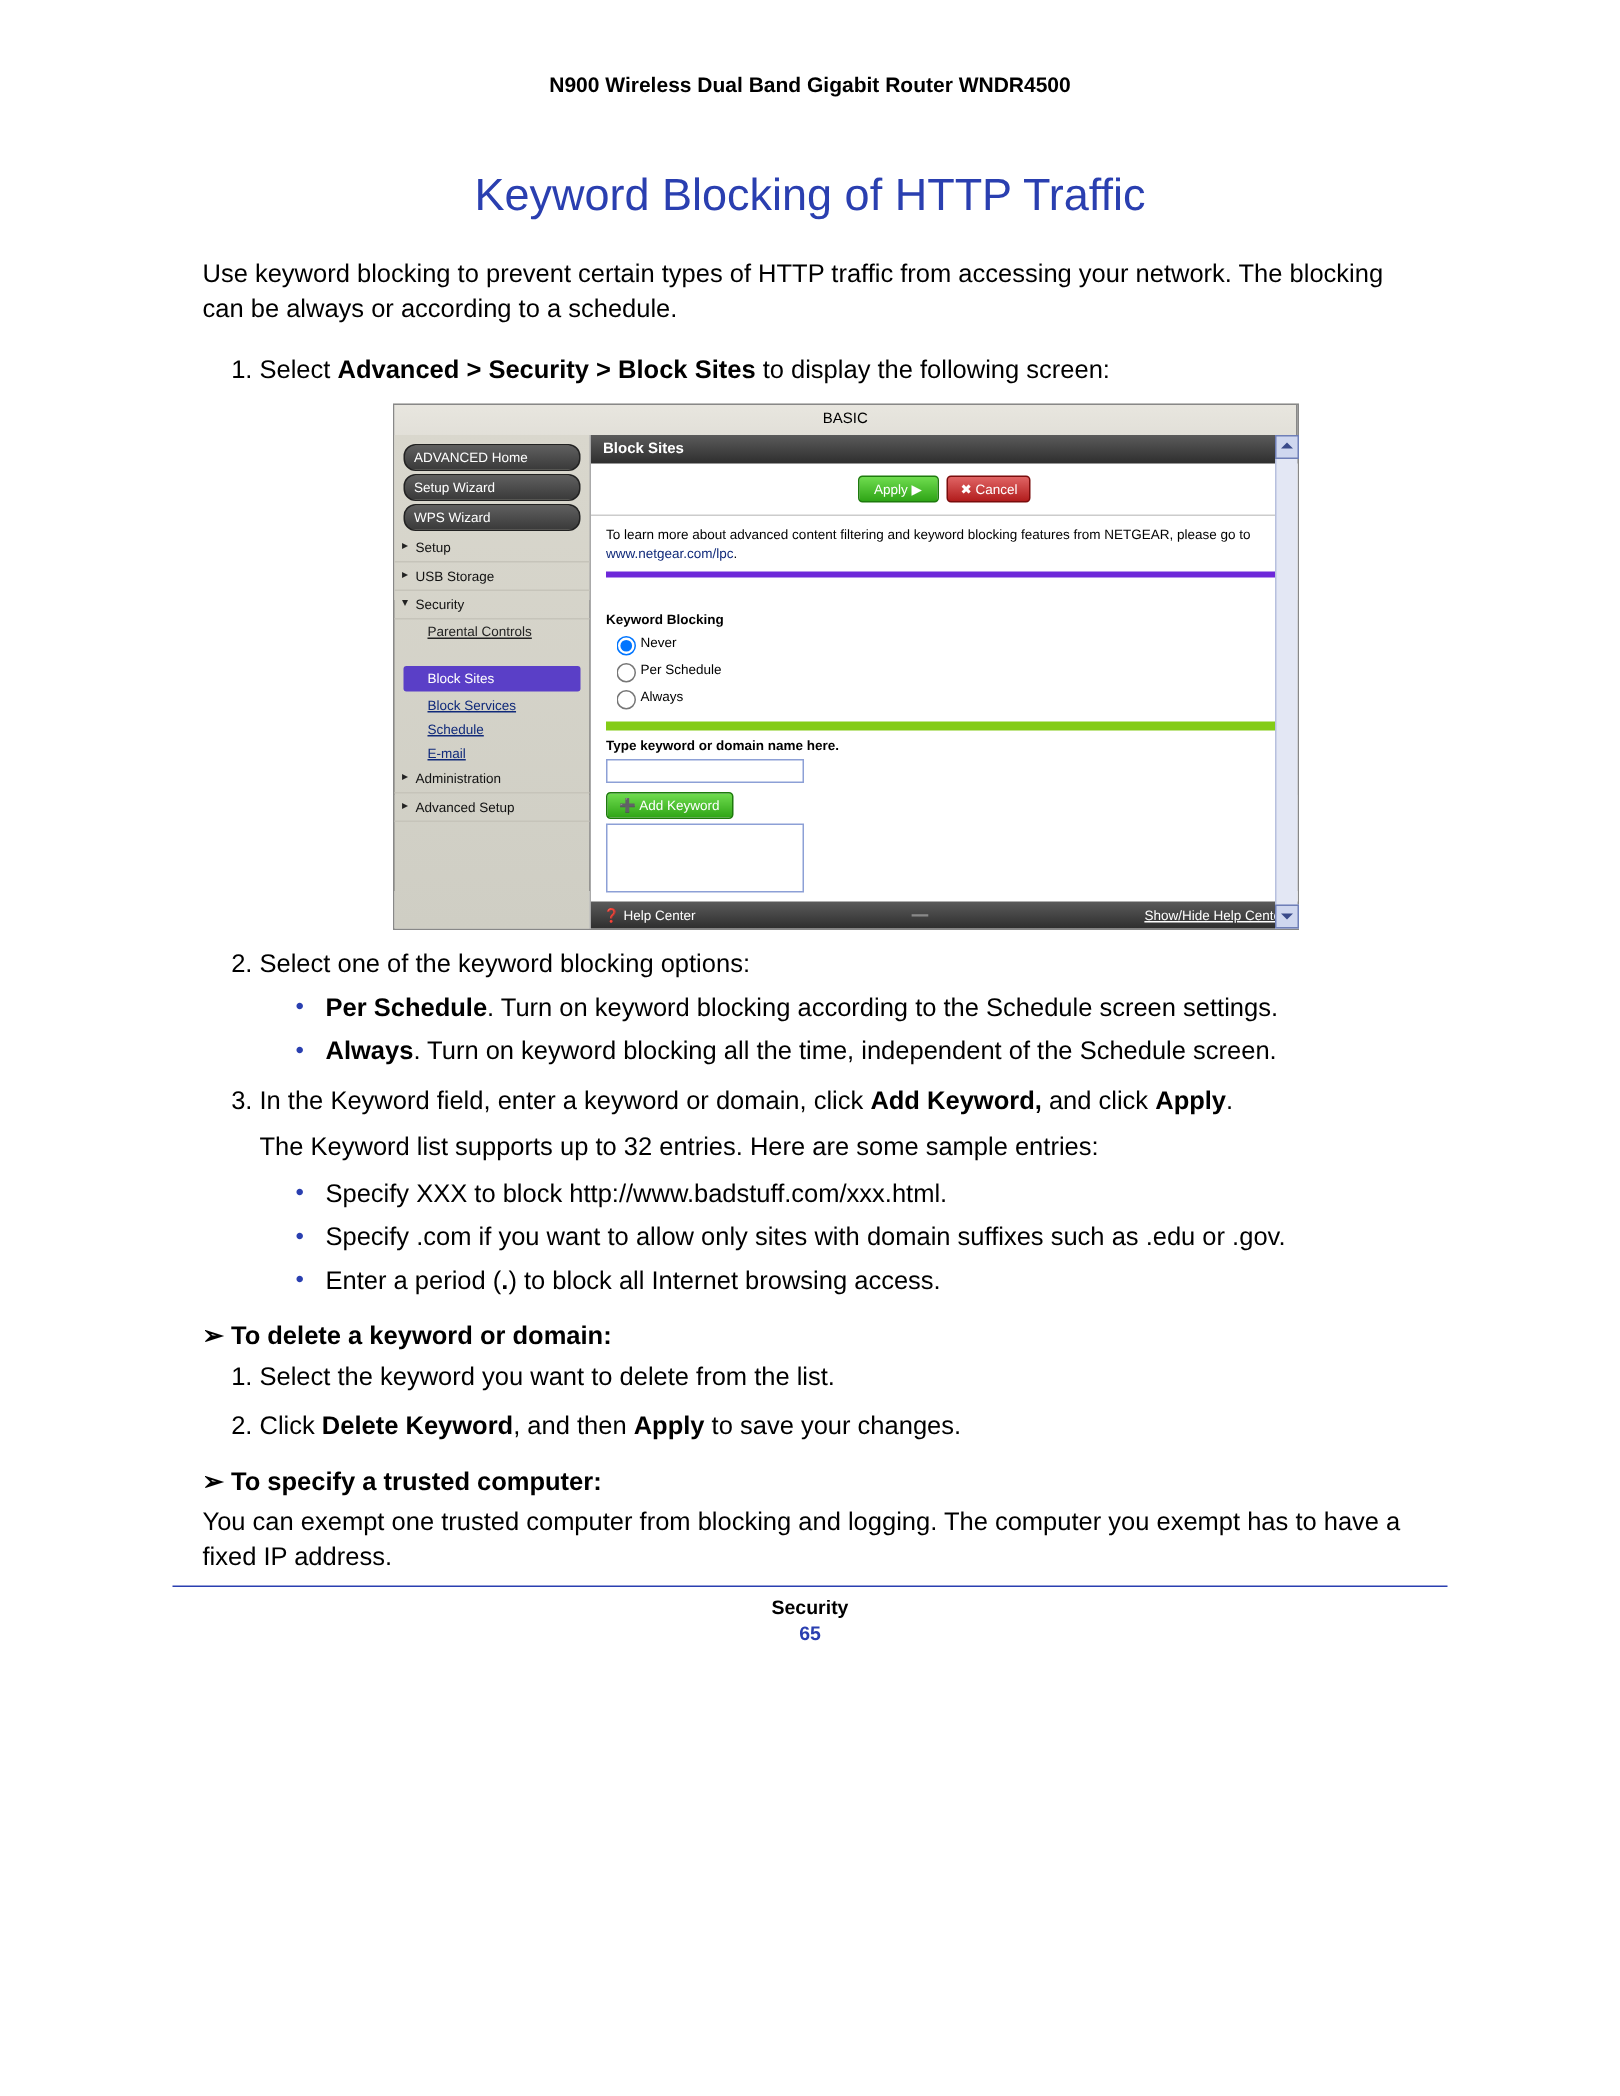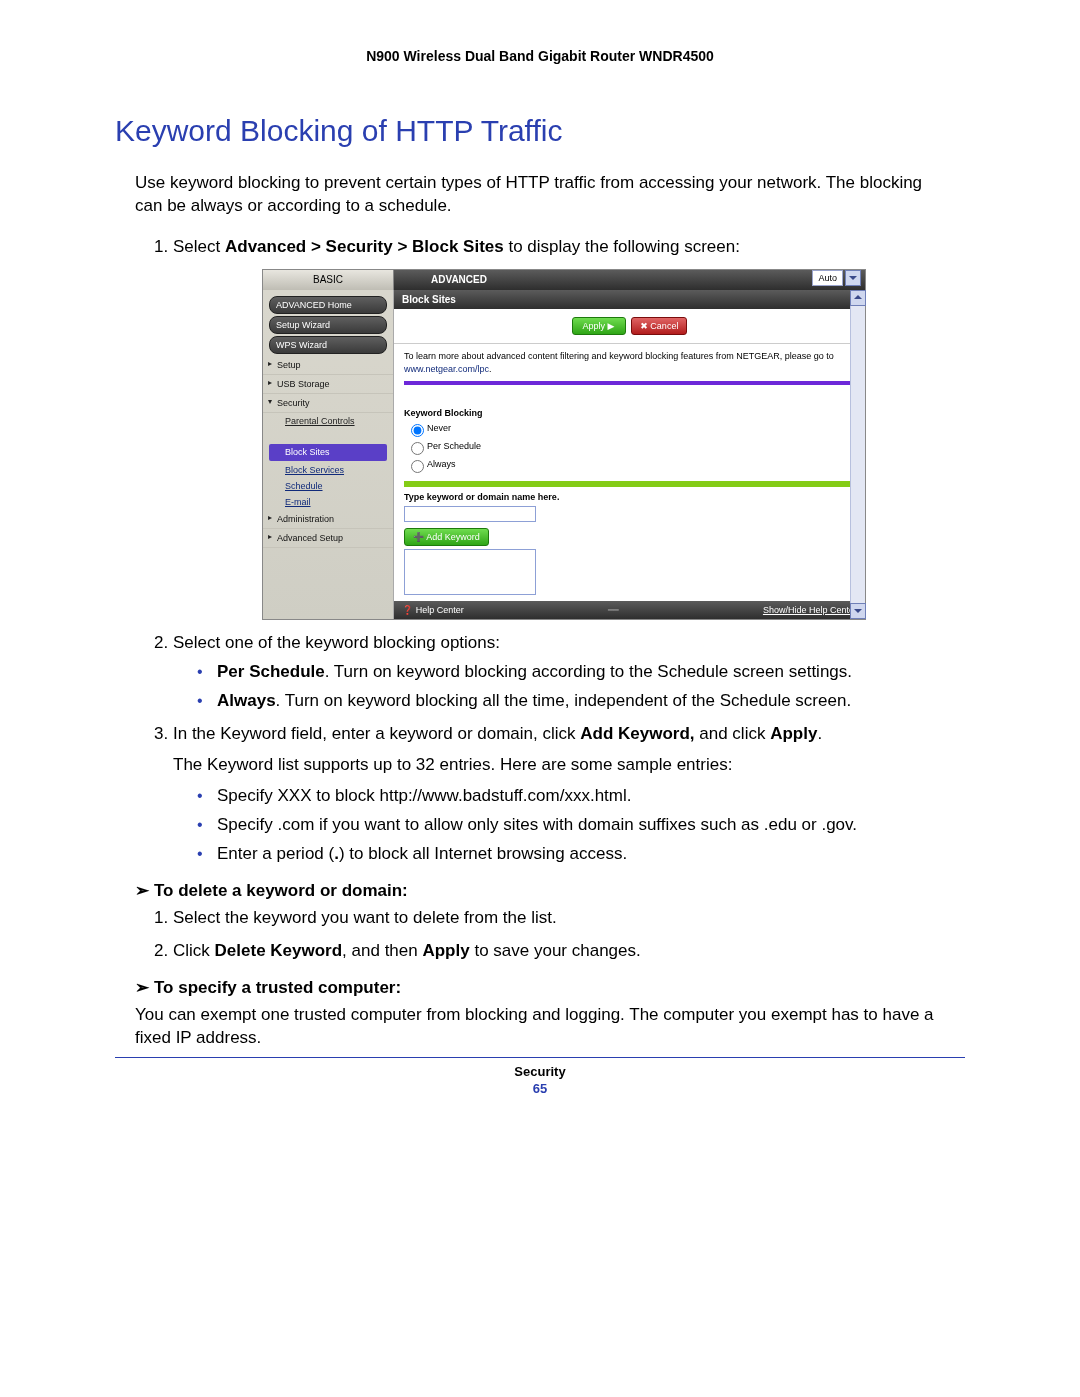--- a/index.html
+++ b/index.html
@@ -1,40 +1,40 @@
 <!DOCTYPE html>
 <html><head>
 <meta charset="utf-8">
 <style>
   html,body{margin:0;padding:0;background:#fff;}
   body{width:1080px;margin:0 auto;font-family:Arial,Helvetica,sans-serif;color:#000;}
   .page{box-sizing:border-box;padding:48px 115px 30px 115px;height:1126px;position:relative;}
   .product-header{text-align:center;font-size:14px;font-weight:bold;margin-bottom:50px;}
-  h1.title{font-size:30px;font-weight:normal;color:#2a3fb0;margin:0 0 24px 0;}
+  h1.title{font-size:30px;font-weight:normal;color:#2a3fb0;margin:0 0 24px 0;text-align:center;}
   .intro{font-size:17px;line-height:1.35;margin:0 20px 18px 20px;}
   ol.main{margin:0 10px 0 30px;padding:0 0 0 28px;font-size:17px;}
   ol.main>li{margin-bottom:10px;line-height:1.35;}
   ul.sub{list-style:none;margin:6px 0 6px 24px;padding:0;}
   ul.sub>li{position:relative;padding-left:20px;margin-bottom:6px;font-size:17px;line-height:1.35;}
   ul.sub>li::before{content:"•";color:#2a3fb0;position:absolute;left:0;font-size:16px;top:0;}
   .step-plain{margin:8px 0 8px 0;font-size:17px;line-height:1.35;}
   .proc{margin:14px 20px 4px 20px;font-size:17px;font-weight:bold;}
   .proc::before{content:"\27A2  ";color:#000;}
   ol.proc-list{margin:6px 10px 0 30px;padding:0 0 0 28px;font-size:17px;}
   ol.proc-list>li{margin-bottom:10px;line-height:1.35;}
   .proc-plain{margin:6px 20px 8px 20px;font-size:17px;line-height:1.35;}
   .footer{position:absolute;left:115px;right:115px;bottom:30px;text-align:center;font-size:13px;}
   .footer-chap{font-weight:bold;}
   .footer-pg{color:#2a3fb0;font-weight:bold;margin-top:2px;}
   hr.footer-rule{border:none;border-top:1px solid #2a3fb0;margin:0 0 6px 0;}
   b{font-weight:bold;}
 
   
   .shot{width:602px;margin:10px auto 12px auto;border:1px solid #888;font-family:Arial,Helvetica,sans-serif;font-size:10px;color:#000;background:#eaeae4;position:relative;}
-  .shot .tabs{display:flex;height:20px;}
+  .shot .tabs{display:flex;height:20px;flex-direction:column;}
   .shot .tab{flex:0 0 130px;text-align:center;line-height:20px;font-size:10px;color:#000;}
   .shot .tab.basic{background:linear-gradient(#e8e6df,#bfbdb4);border-right:1px solid #888;}
   .shot .tab.adv{background:linear-gradient(#5b5b5b,#2e2e2e);color:#fff;font-weight:bold;}
   .shot .tabfill{flex:1;background:linear-gradient(#5b5b5b,#2e2e2e);}
   .shot .auto{flex:0 0 64px;display:flex;align-items:flex-start;justify-content:flex-end;padding-right:4px;background:linear-gradient(#5b5b5b,#2e2e2e);}
   .shot .auto .btn{background:#fff;border:1px solid #9aa4cc;font-size:9px;padding:1px 5px;margin-right:2px;}
   .shot .auto .dd{width:14px;height:14px;background:#cfd7ef;border:1px solid #6f7fb7;display:inline-block;position:relative;}
   .shot .auto .dd::after{content:"";position:absolute;left:3px;top:5px;border-left:4px solid transparent;border-right:4px solid transparent;border-top:4px solid #3a4a8a;}
   .shot .body{display:flex;min-height:260px;}
   .shot .side{width:130px;background:linear-gradient(#d9d7cd,#cfceC4);border-right:1px solid #aaa;padding:4px 0;}

